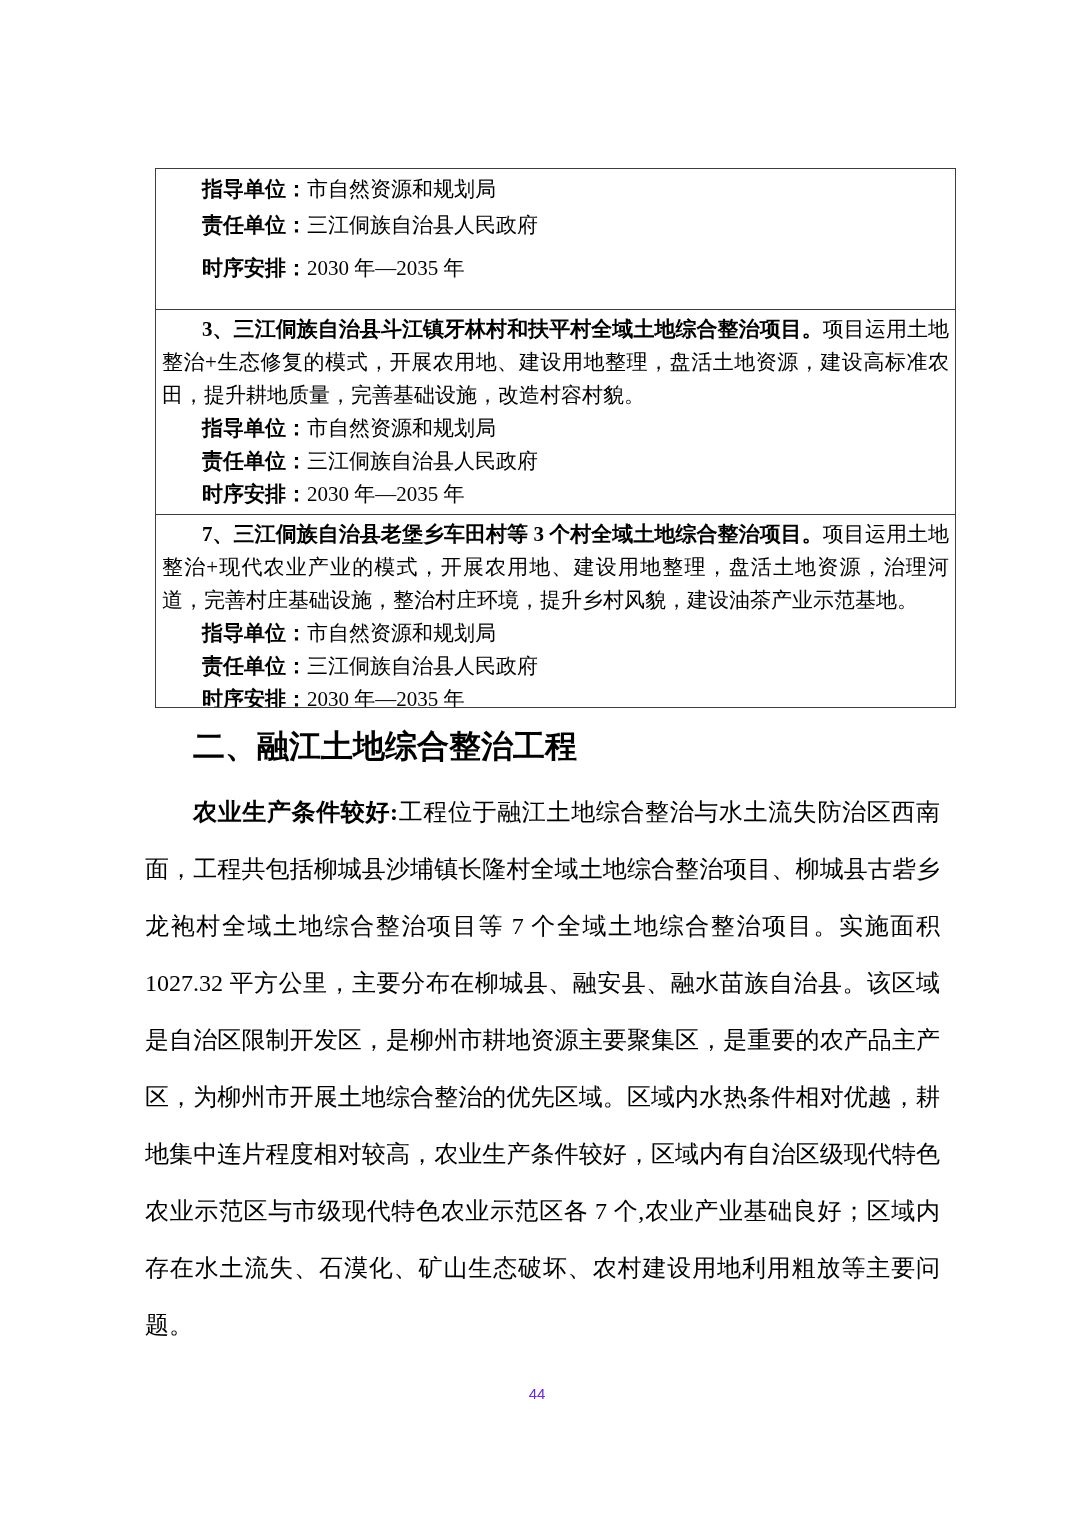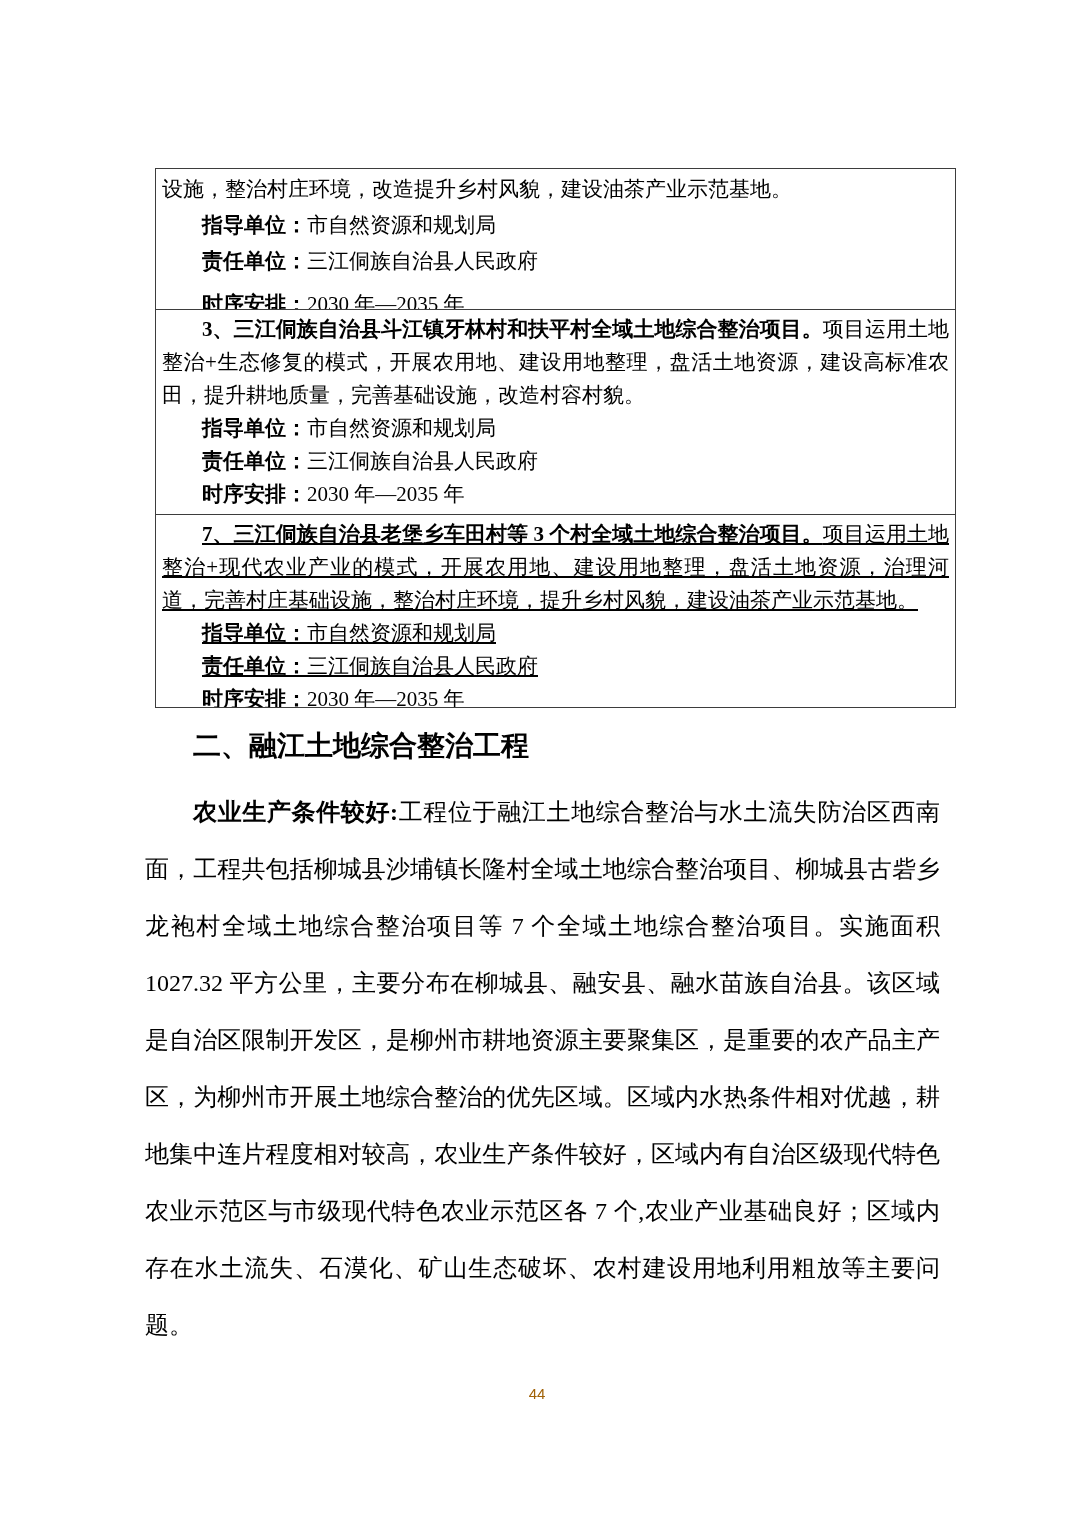--- a/index.html
+++ b/index.html
@@ -27,39 +27,39 @@
   }
   .trow {
     border-bottom: 1px solid #3d3d3d;
     font-size: 21px;
     line-height: 33px;
     padding: 3px 6px 0 6px;
     overflow: hidden;
   }
   .trow.row-cont { height: 141px; line-height: 36px; padding-top: 2px; }
   .trow.row-6 { height: 205px; }
-  .trow.row-7 { height: 193px; text-decoration: underline; }
+  .trow.row-7 { height: 193px; }
   .trow p.item-para {
     text-align: justify;
     text-indent: 40px;
   }
   .trow p.cont-para { text-align: left; }
   .field { padding-left: 40px; }
   .row-cont .field-last { margin-top: 7px; }
   .bold { font-weight: bold; }
 
   
   .section {
     position: absolute;
     left: 145px;
     top: 730px;
     width: 795px;
   }
   .section-heading {
-    font-size: 28px;
+    font-size: 32px;
     font-weight: bold;
     line-height: 32px;
     text-indent: 48px;
   }
   .section-para {
     margin-top: 22px;
     font-size: 24px;
     line-height: 57px;
     text-align: justify;
     text-indent: 48px;
@@ -67,32 +67,31 @@
 
   
   .page-number {
     position: absolute;
     top: 1385px;
     left: 0;
     width: 1074px;
     text-align: center;
     font-family: "Liberation Sans", "DejaVu Sans", sans-serif;
     font-size: 15px;
-    color: #a16207;
+    color: #6d28d9;
   }
 </style>
 </head>
 <body>
 
 <div class="page">
 
   <div class="doc-table">
 
     <div class="trow row-cont">
-      <p class="cont-para">设施，整治村庄环境，改造提升乡村风貌，建设油茶产业示范基地。</p>
       <div class="field">
         <span class="bold">指导单位：</span><span>市自然资源和规划局</span>
       </div>
       <div class="field">
         <span class="bold">责任单位：</span><span>三江侗族自治县人民政府</span>
       </div>
       <div class="field field-last">
         <span class="bold">时序安排：</span><span>2030 年—2035 年</span>
       </div>
     </div>

